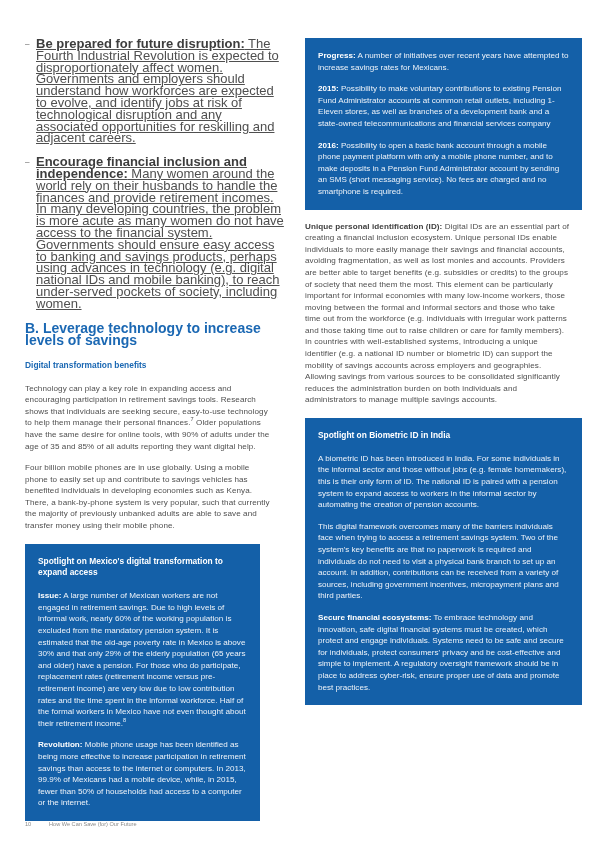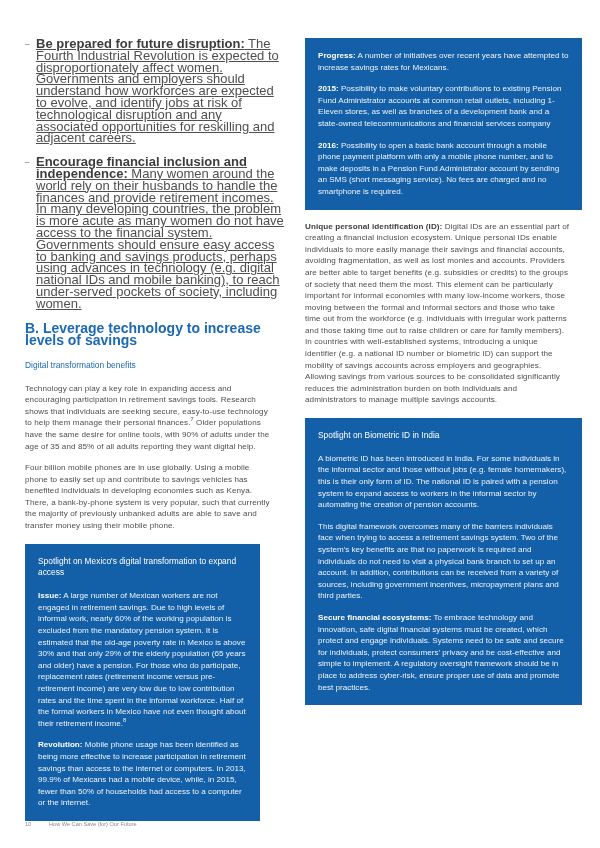--- a/index.html
+++ b/index.html
@@ -78,41 +78,41 @@
   h2.section-head {
     font-size: 14px;
     line-height: 12px;
     font-weight: bold;
     color: #1b68b3;
     margin: 6px 0 13px 0;
   }
   h3.sub-head {
     font-size: 8.4px;
     line-height: 12px;
-    font-weight: normal;
+    font-weight: bold;
     color: #1b68b3;
     margin: 0 0 12px 0;
   }
   sup {
     font-size: 5.6px;
     vertical-align: super;
     line-height: 0;
   }
 
   
   .box {
     background: #1460a8;
     color: #ffffff;
     box-sizing: border-box;
     padding: 12px 13px 12px 13px;
   }
   .box h4 {
     font-size: 8.4px;
     line-height: 11.8px;
-    font-weight: normal;
+    font-weight: bold;
     color: #ffffff;
     margin: 0 0 11px 0;
   }
   .box p {
     font-size: 8.1px;
     line-height: 11.6px;
     margin: 0 0 10px 0;
     color: #eef3f9;
   }
   .box p:last-child {

